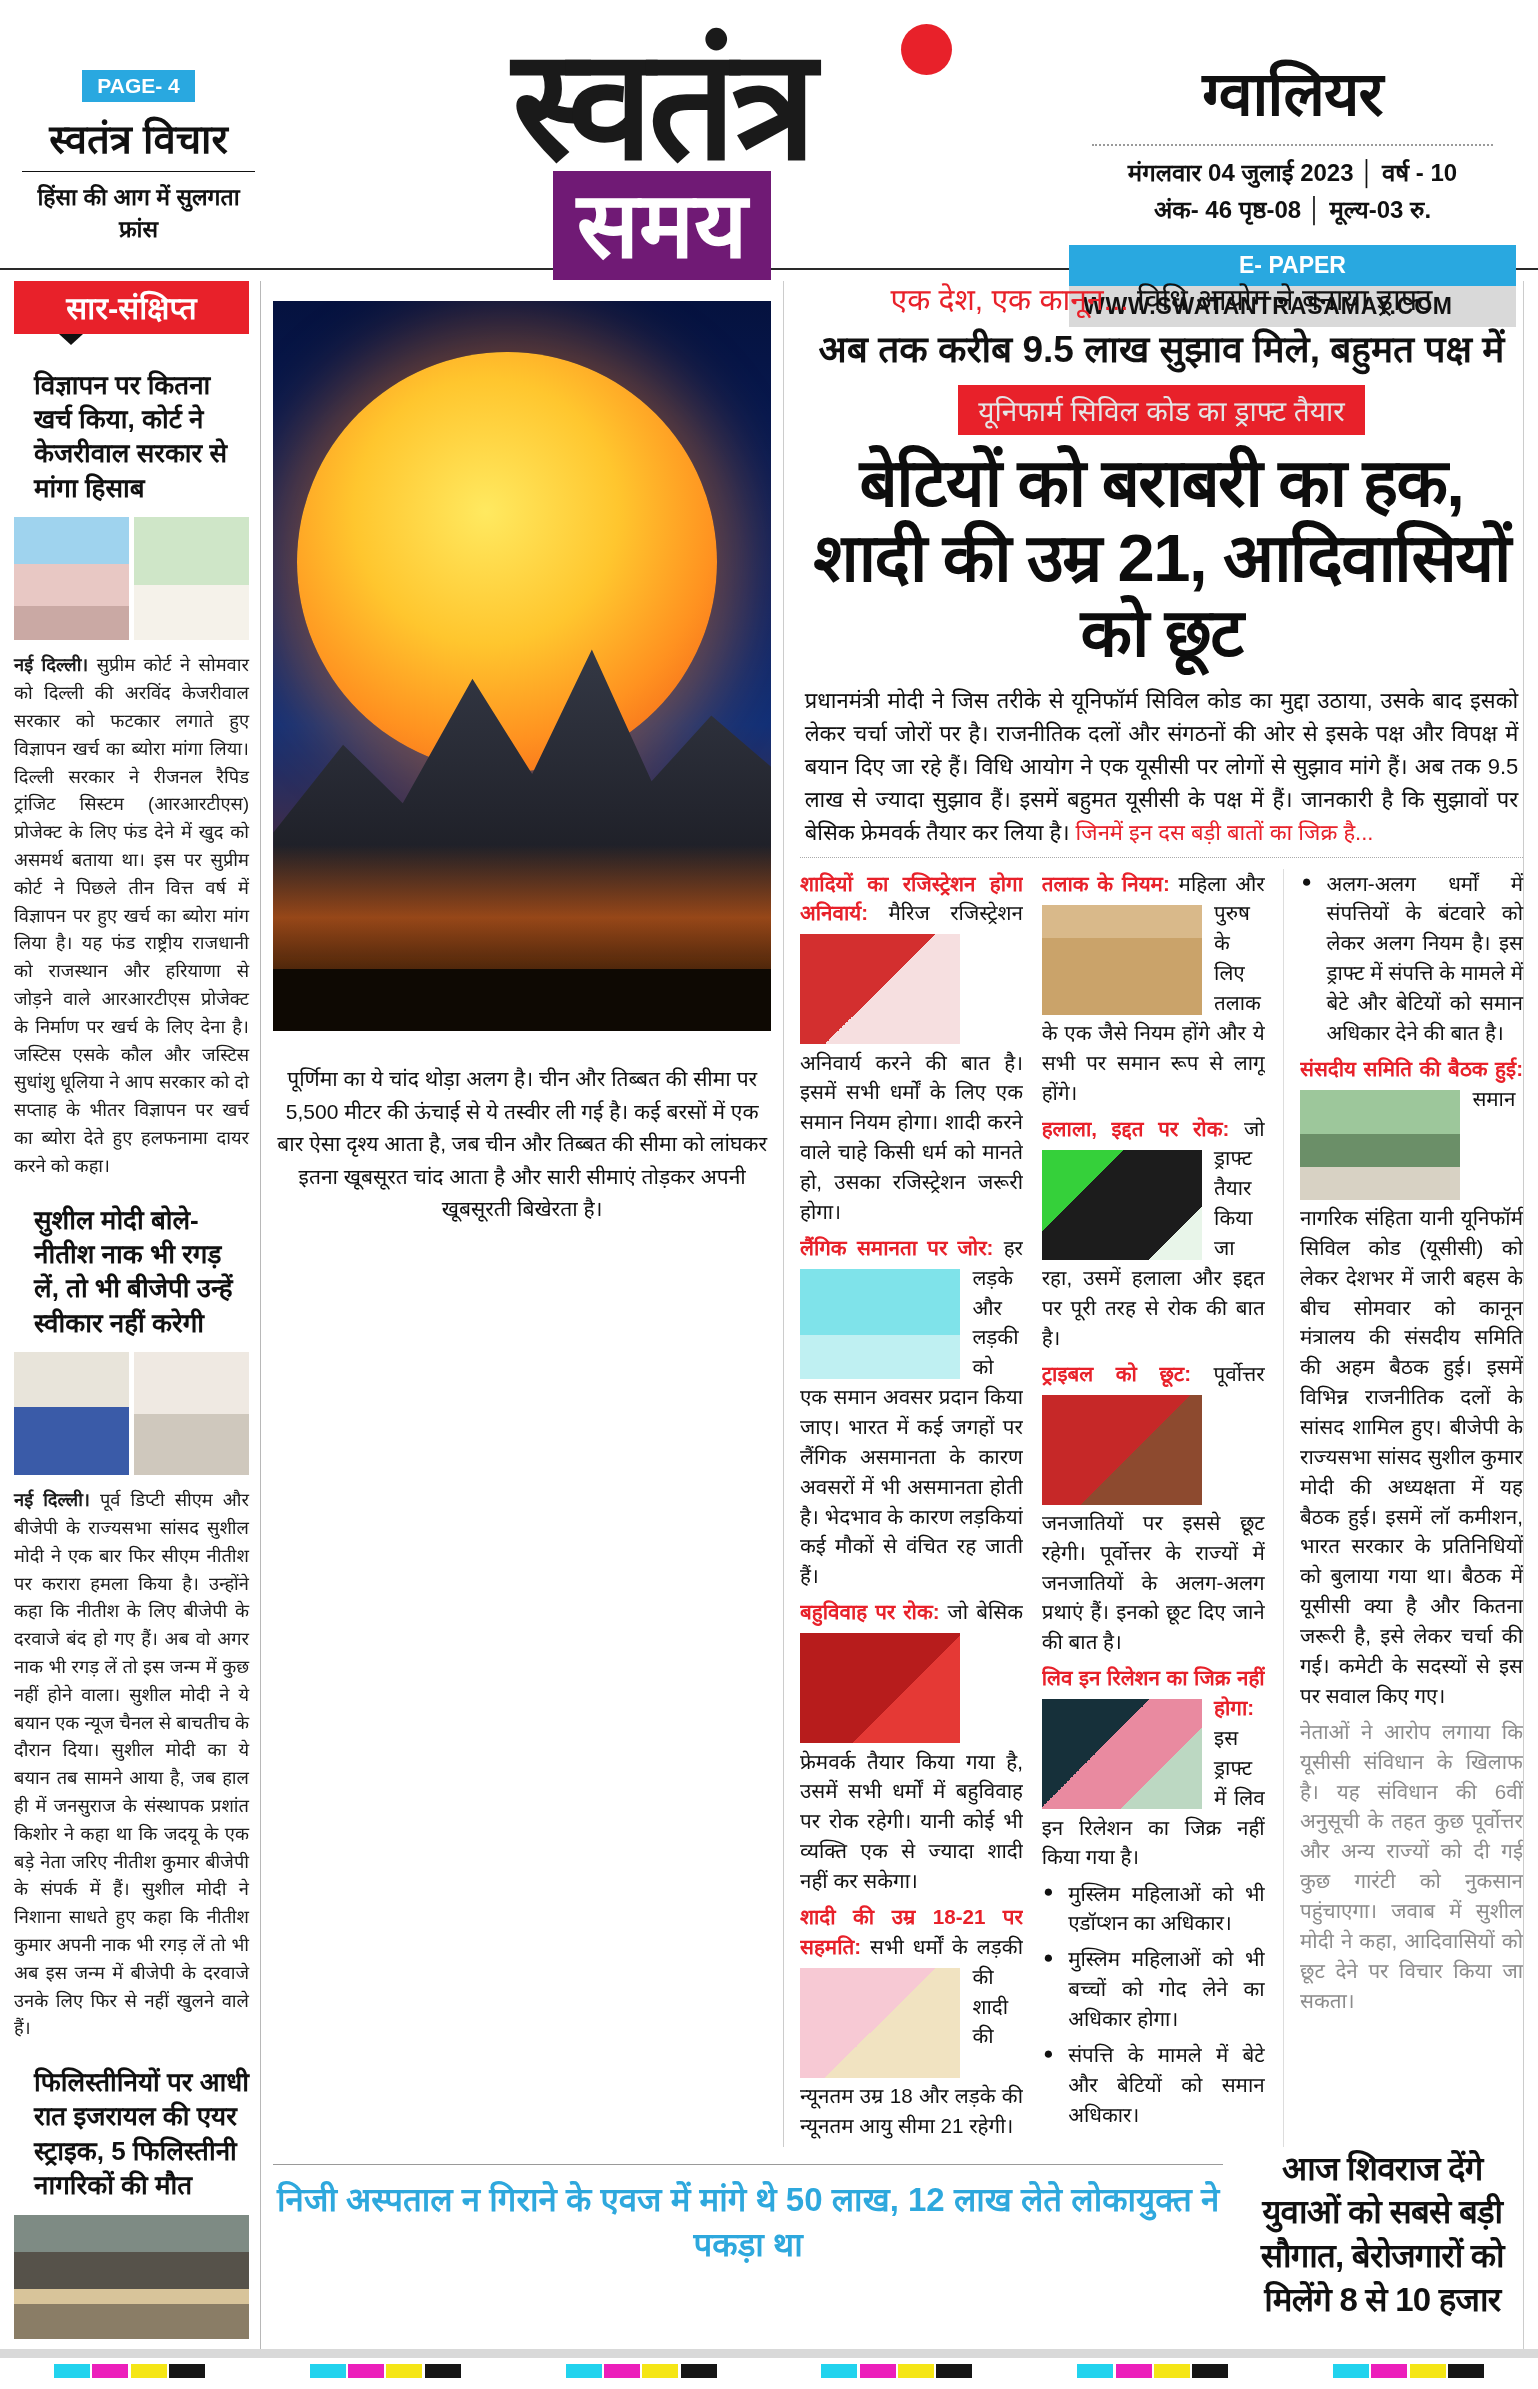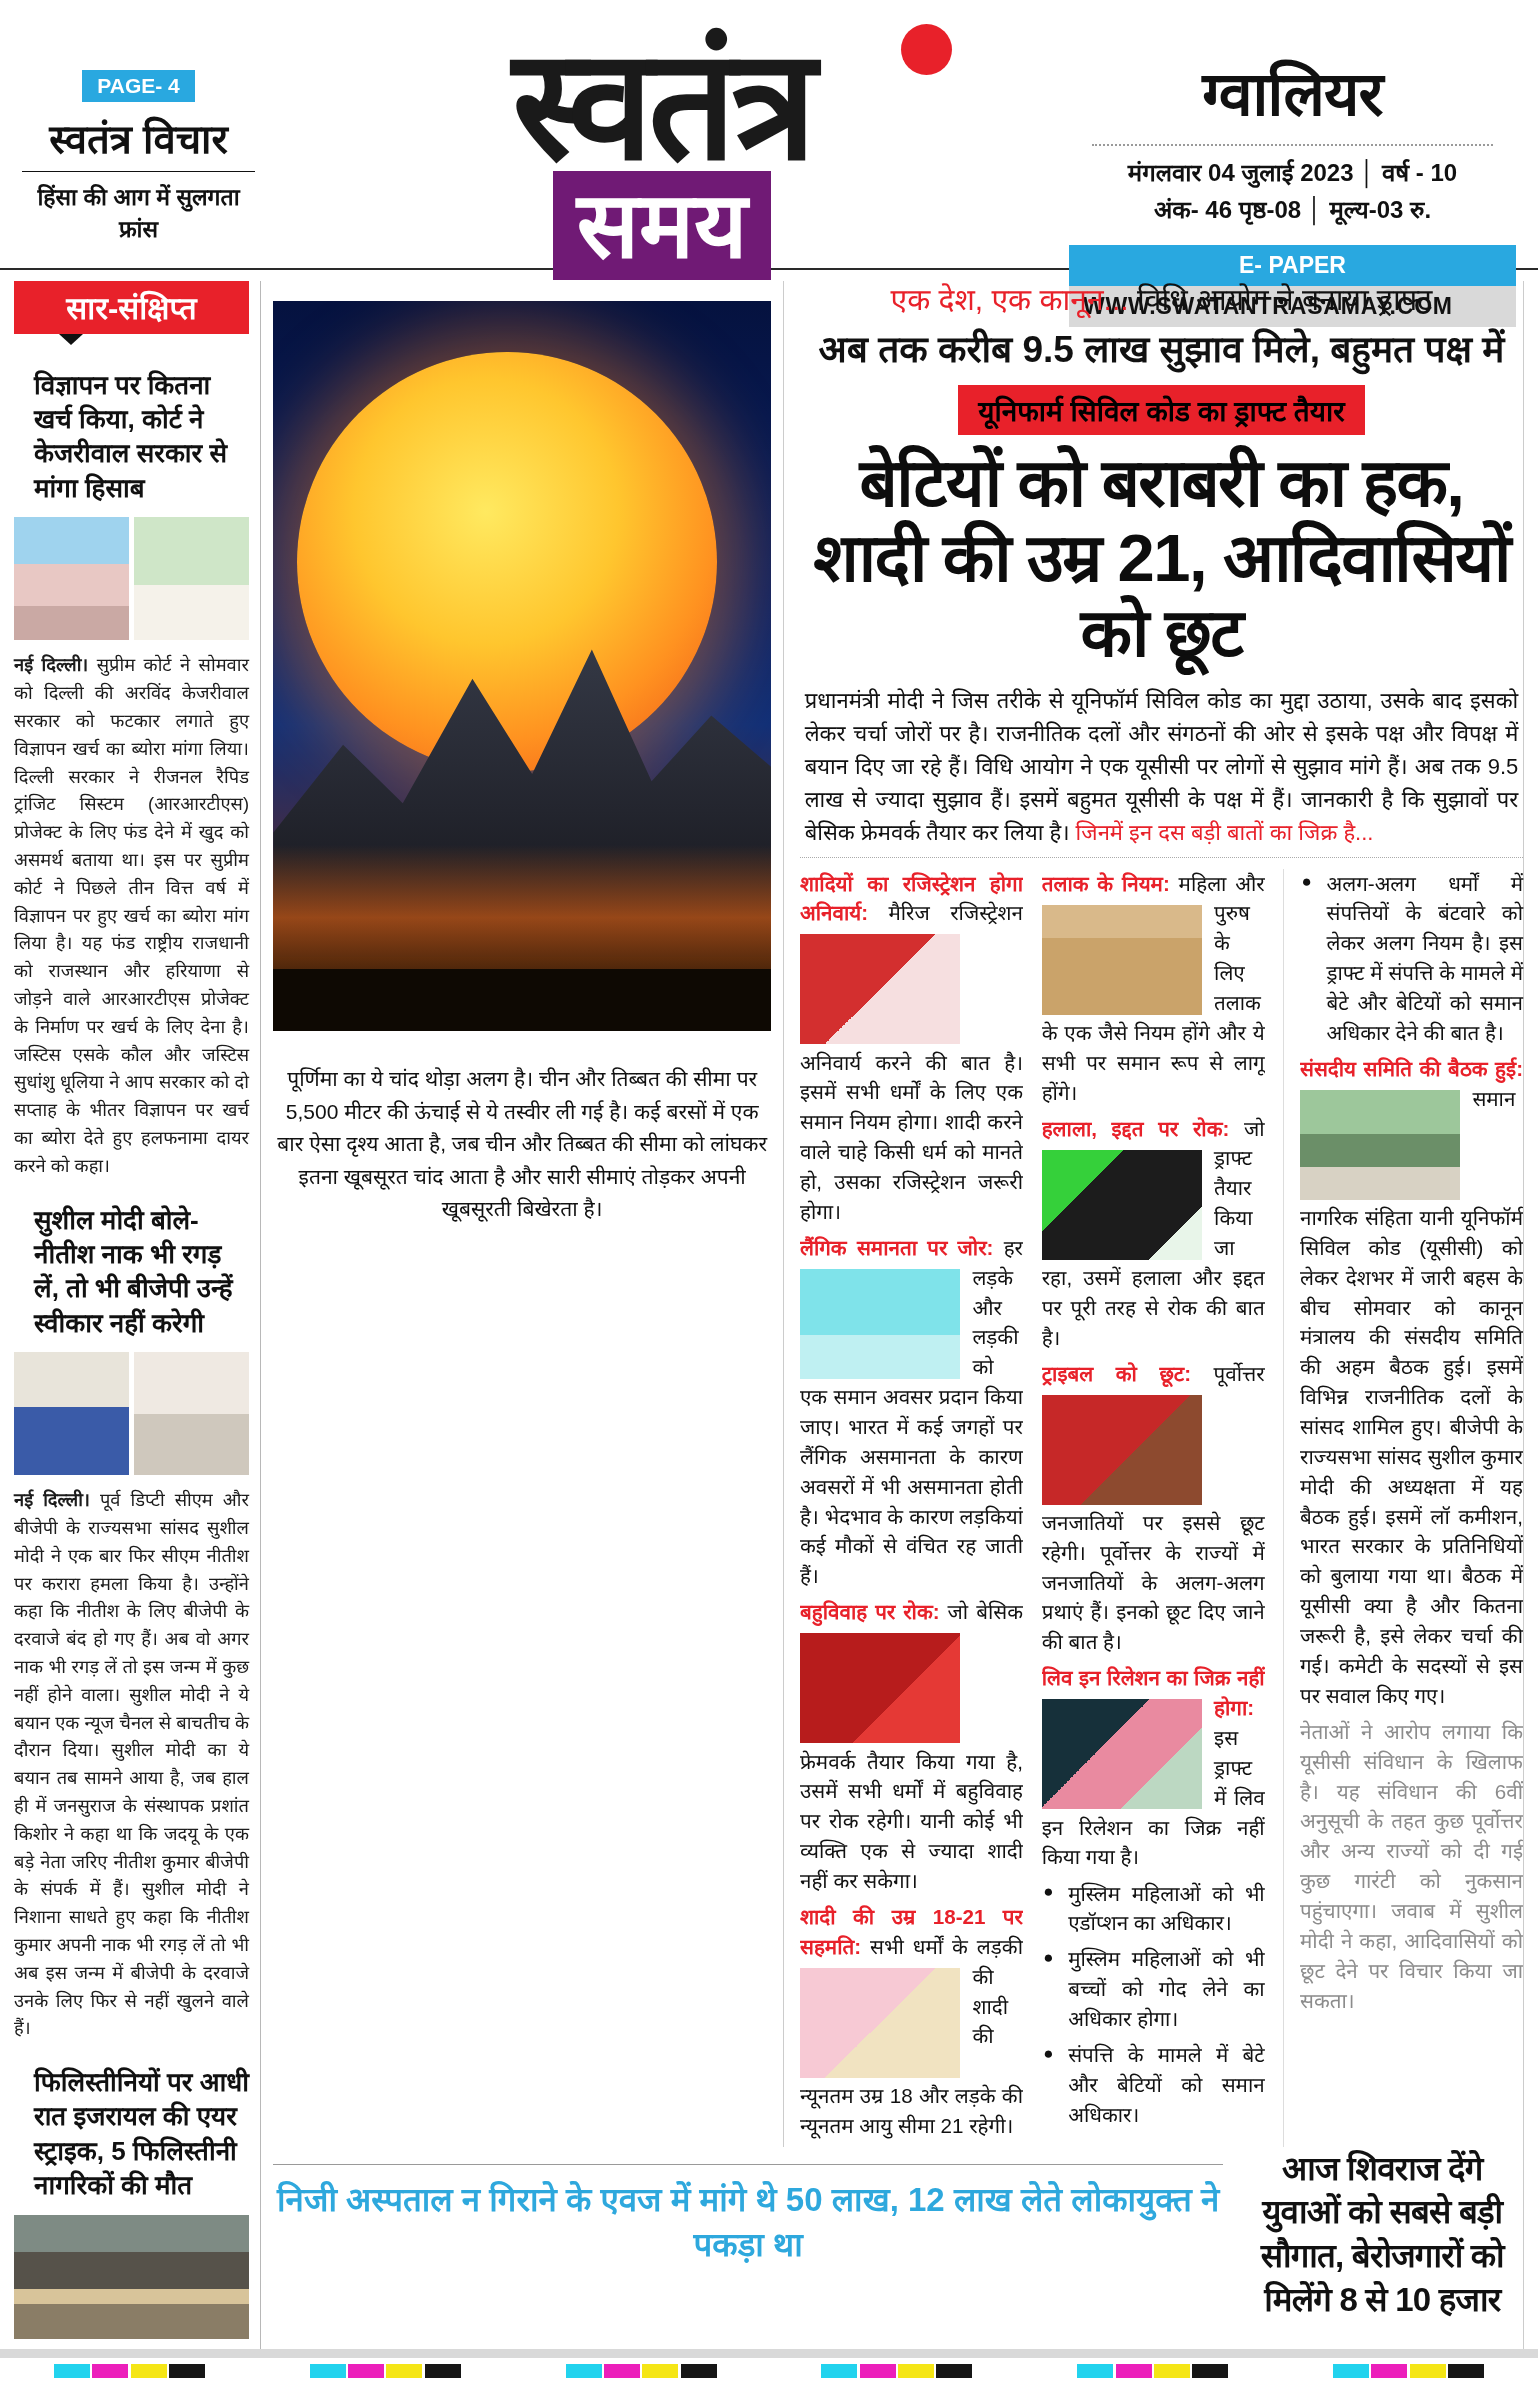--- a/index.html
+++ b/index.html
@@ -71,21 +71,21 @@
   .sunset { position:absolute; left:0; right:0; bottom:54px; height:132px; background:linear-gradient(180deg,rgba(255,120,25,0) 0%,rgba(255,110,20,.55) 55%,rgba(70,35,10,.95) 100%); }
   .forest { position:absolute; left:0; right:0; bottom:0; height:62px; background:#0e0903; }
   .moon-cap { font-size:21px; font-weight:500; line-height:1.55; margin-top:32px; text-align:center; padding:0 3.1px; }
 
   
   .ucc-sec { flex:1; border-left:0.8px solid #ccc; padding-left:15.6px; }
   .ucc-k1 { text-align:center; font-size:30px; font-weight:normal; line-height:1.25; }
   .ucc-k1 .red { color:#e8212a; }
   .ucc-k2 { text-align:center; font-size:37px; font-weight:bold; margin-top:3.1px; }
   .ucc-badge-wrap { text-align:center; margin:12.4px 0 9.3px; }
-  .ucc-badge { display:inline-block; background:#e8212a; color:#000000; font-size:28px; font-weight:bold; padding:6.2px 20px; }
+  .ucc-badge { display:inline-block; background:#e8212a; color:#e5e5e5; font-size:28px; font-weight:normal; padding:6.2px 20px; }
   .ucc-headline { font-size:67px; font-weight:bold; text-align:center; line-height:1.12; letter-spacing:-1.6px; color:#0d0d0d; }
   .ucc-intro { font-size:22px; font-weight:500; line-height:1.5; text-align:justify; margin-top:14px; padding:0 4.7px; }
   .ucc-intro .hl { color:#e8212a; font-weight:normal; }
   .ucc-divider { border-top:1.6px dotted #aaa; margin:7.8px 0 11px; }
   .ucc-cols { display:flex; gap:18.7px; }
   .ucc-col { flex:1; }
   .ucc-col.c3 { border-left:0.8px solid #ddd; padding-left:15.6px; }
   .ucc-point { font-size:20.6px; line-height:1.45; text-align:justify; margin-bottom:6.2px; overflow:hidden; }
   .ucc-point .pt { color:#e8212a; font-weight:bold; }
   .ucc-img { float:left; width:160px; height:110px; margin:6.2px 12.4px 3.1px 0; }

